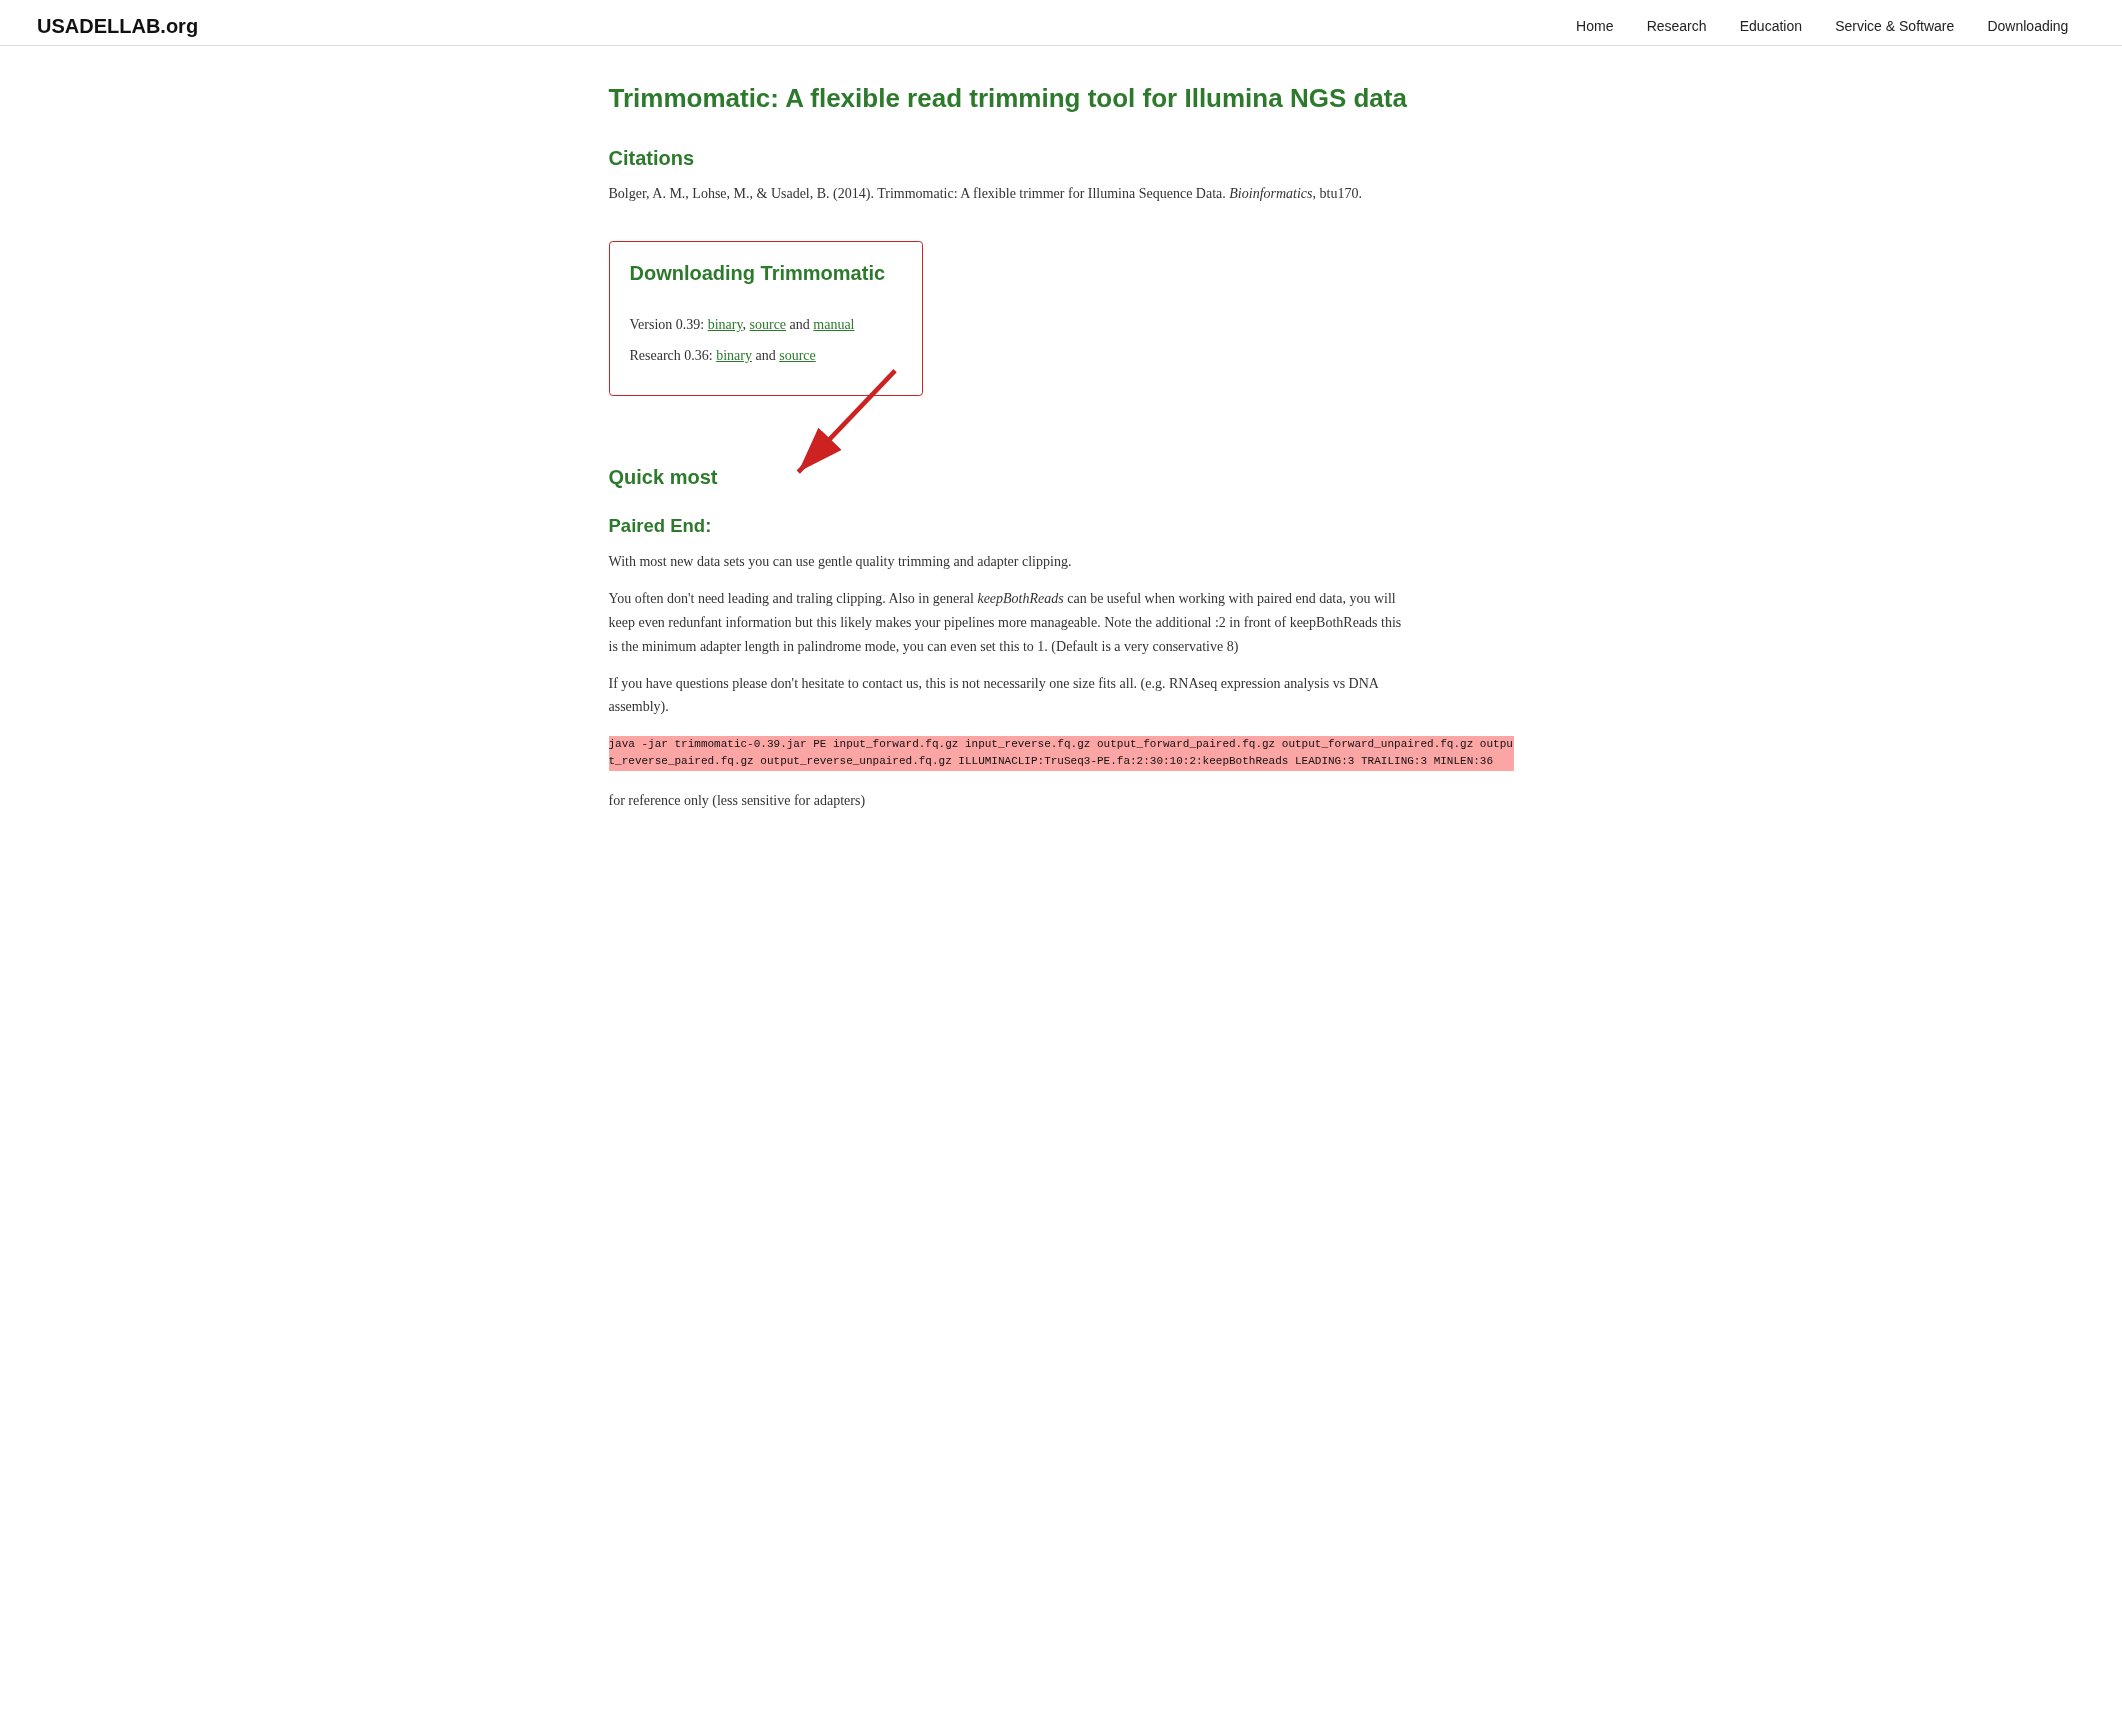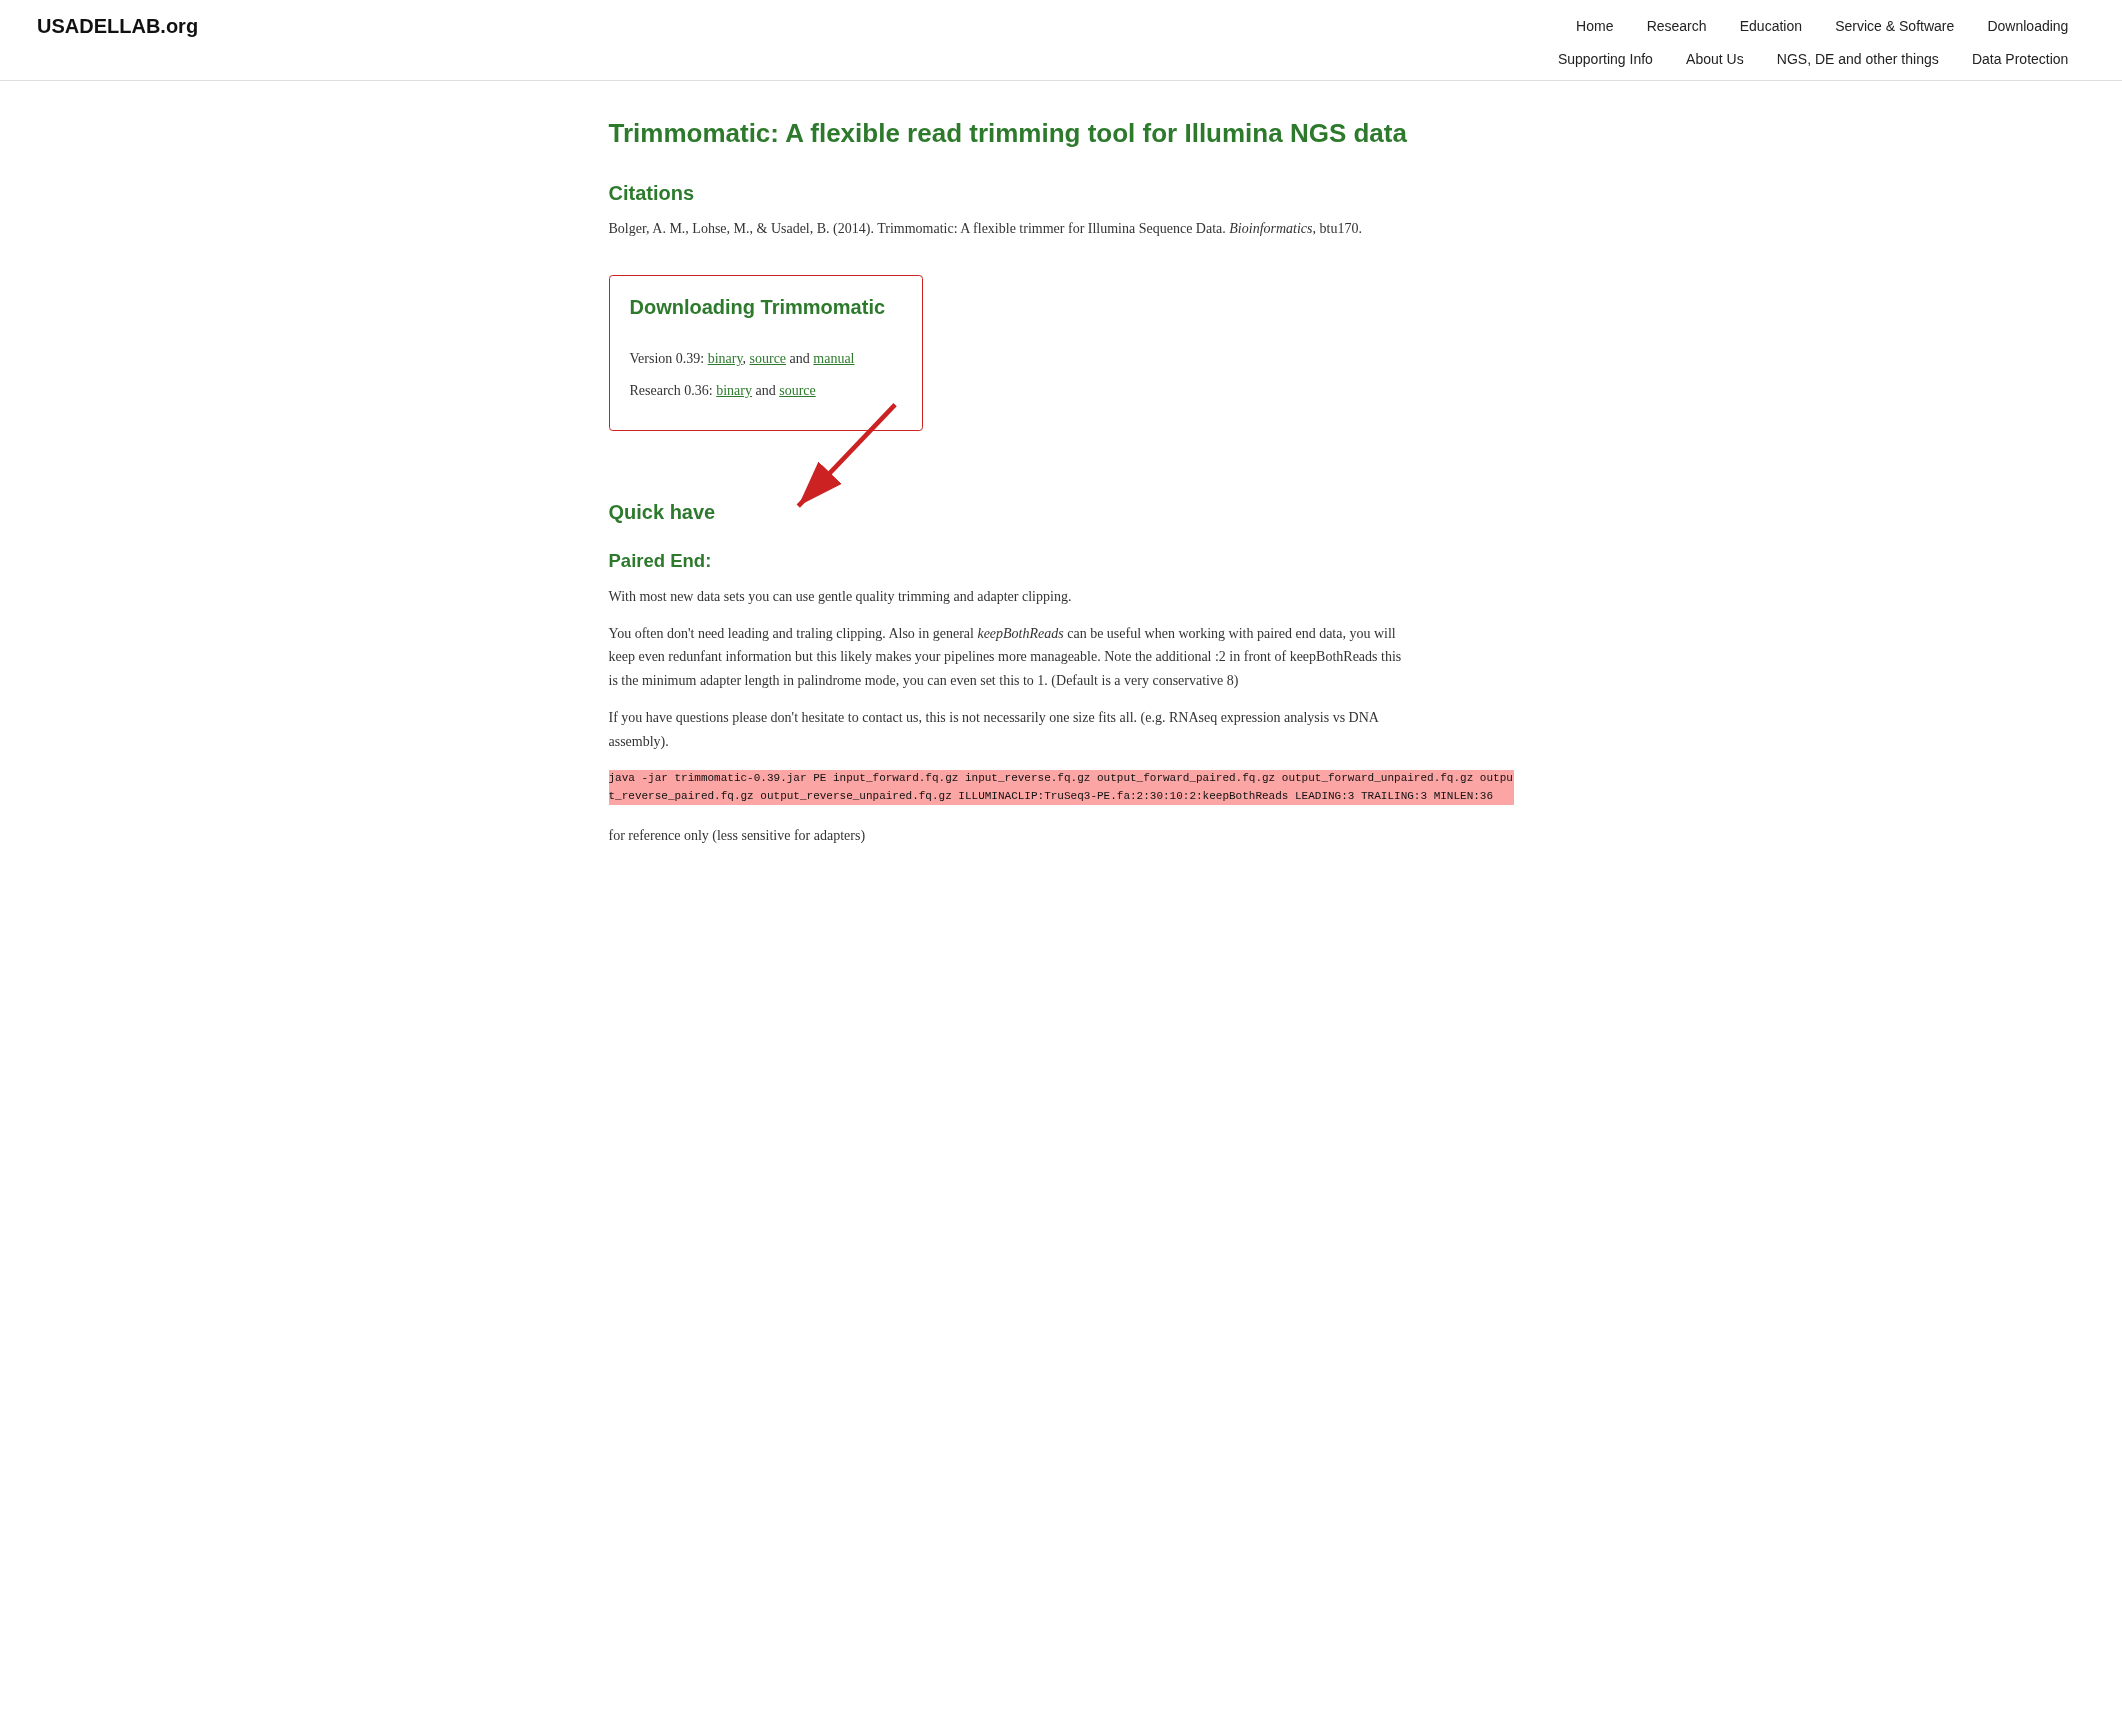--- a/index.html
+++ b/index.html
@@ -206,26 +206,20 @@
     <div class="nav-top">
       <a class="site-logo" href="#">USADELLAB.org</a>
       <nav class="nav-row">
         <a href="#">Home</a>
         <a href="#">Research</a>
         <a href="#">Education</a>
         <a href="#">Service &amp; Software</a>
         <a href="#">Downloading</a>
       </nav>
     </div>
-    <div class="nav-bottom" style="margin-left: auto;">
-      <a href="#">Supporting Info</a>
-      <a href="#">About Us</a>
-      <a href="#">NGS, DE and other things</a>
-      <a href="#">Data Protection</a>
-    </div>
   </div>
 </header>
 
 <main>
   <h1 class="page-title">Trimmomatic: A flexible read trimming tool for Illumina NGS data</h1>
 
   
   <h2 class="section-heading">Citations</h2>
   <p class="citation-text">
     <span>Bolger, A. M., Lohse, M., &amp; Usadel, B. (2014). Trimmomatic: A flexible trimmer for Illumina Sequence Data. </span><em>Bioinformatics</em><span>, btu170.</span>
@@ -250,21 +244,21 @@
           <marker id="arrowhead" markerWidth="10" markerHeight="7" refX="10" refY="3.5" orient="auto">
             <polygon points="0 0, 10 3.5, 0 7" fill="#cc2222"></polygon>
           </marker>
         </defs>
         <line x1="140" y1="20" x2="35" y2="130" stroke="#cc2222" stroke-width="5" marker-end="url(#arrowhead)"></line>
       </svg>
     </div>
   </div>
 
   
-  <h2 class="section-heading">Quick have</h2>
+  <h2 class="section-heading">Quick most</h2>
 
   <h3 class="sub-heading">Paired End:</h3>
 
   <p class="body-text">With most new data sets you can use gentle quality trimming and adapter clipping.</p>
 
   <p class="body-text">
     <span>You often don't need leading and traling clipping. Also in general </span><em>keepBothReads</em><span> can be useful when working with paired end data, you will keep even redunfant information but this likely makes your pipelines more manageable. Note the additional :2 in front of keepBothReads this is the minimum adapter length in palindrome mode, you can even set this to 1. (Default is a very conservative 8)</span>
   </p>
 
   <p class="body-text">If you have questions please don't hesitate to contact us, this is not necessarily one size fits all. (e.g. RNAseq expression analysis vs DNA assembly).</p>

